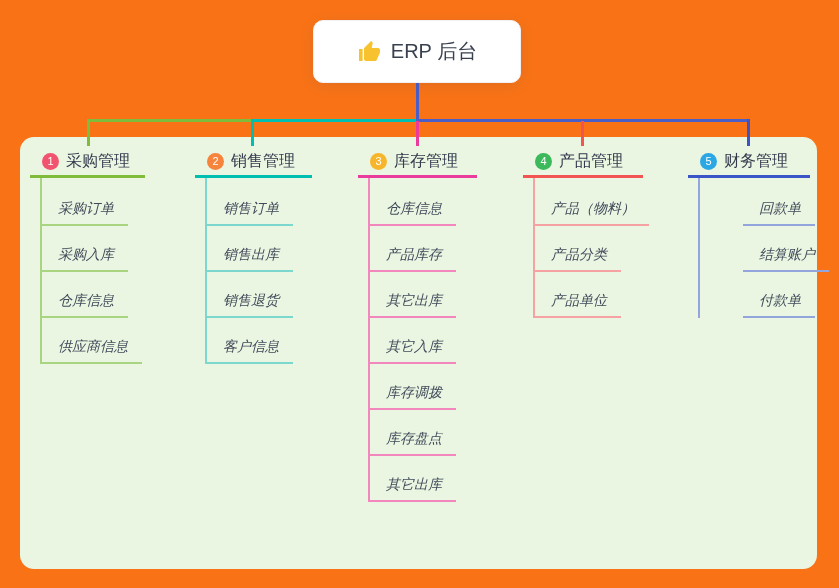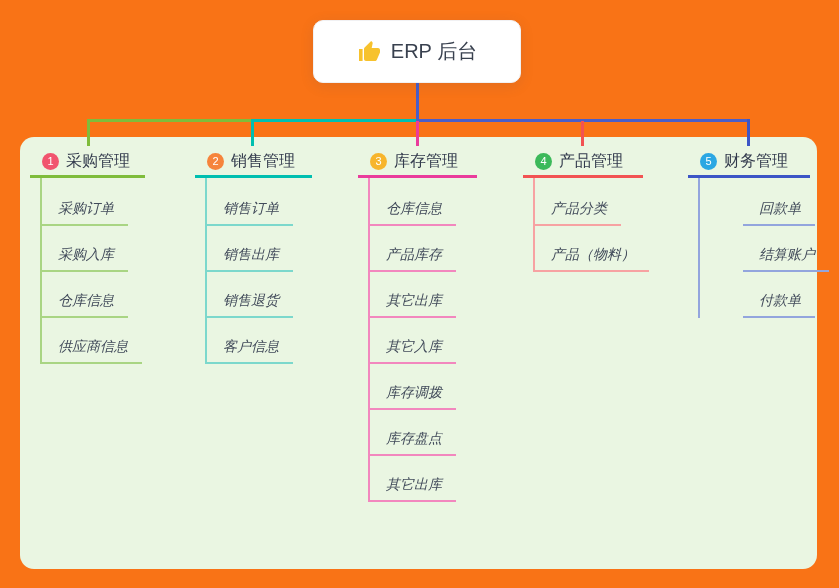--- a/index.html
+++ b/index.html
@@ -129,22 +129,23 @@
     <div class="child">库存调拨</div>
     <div class="child">库存盘点</div>
     <div class="child">其它出库</div>
   </div>
 
   <div class="branch-header col4">
     <span class="badge b4">4</span>
     <span>产品管理</span>
   </div>
   <div class="children ch4">
+    <div class="child">产品（物料）</div>
     <div class="child">产品分类</div>
-    <div class="child">产品（物料）</div>
+    <div class="child">产品单位</div>
   </div>
 
   <div class="branch-header col5">
     <span class="badge b5">5</span>
     <span>财务管理</span>
   </div>
   <div class="children ch5">
     <div class="child">回款单</div>
     <div class="child">结算账户</div>
     <div class="child">付款单</div>

